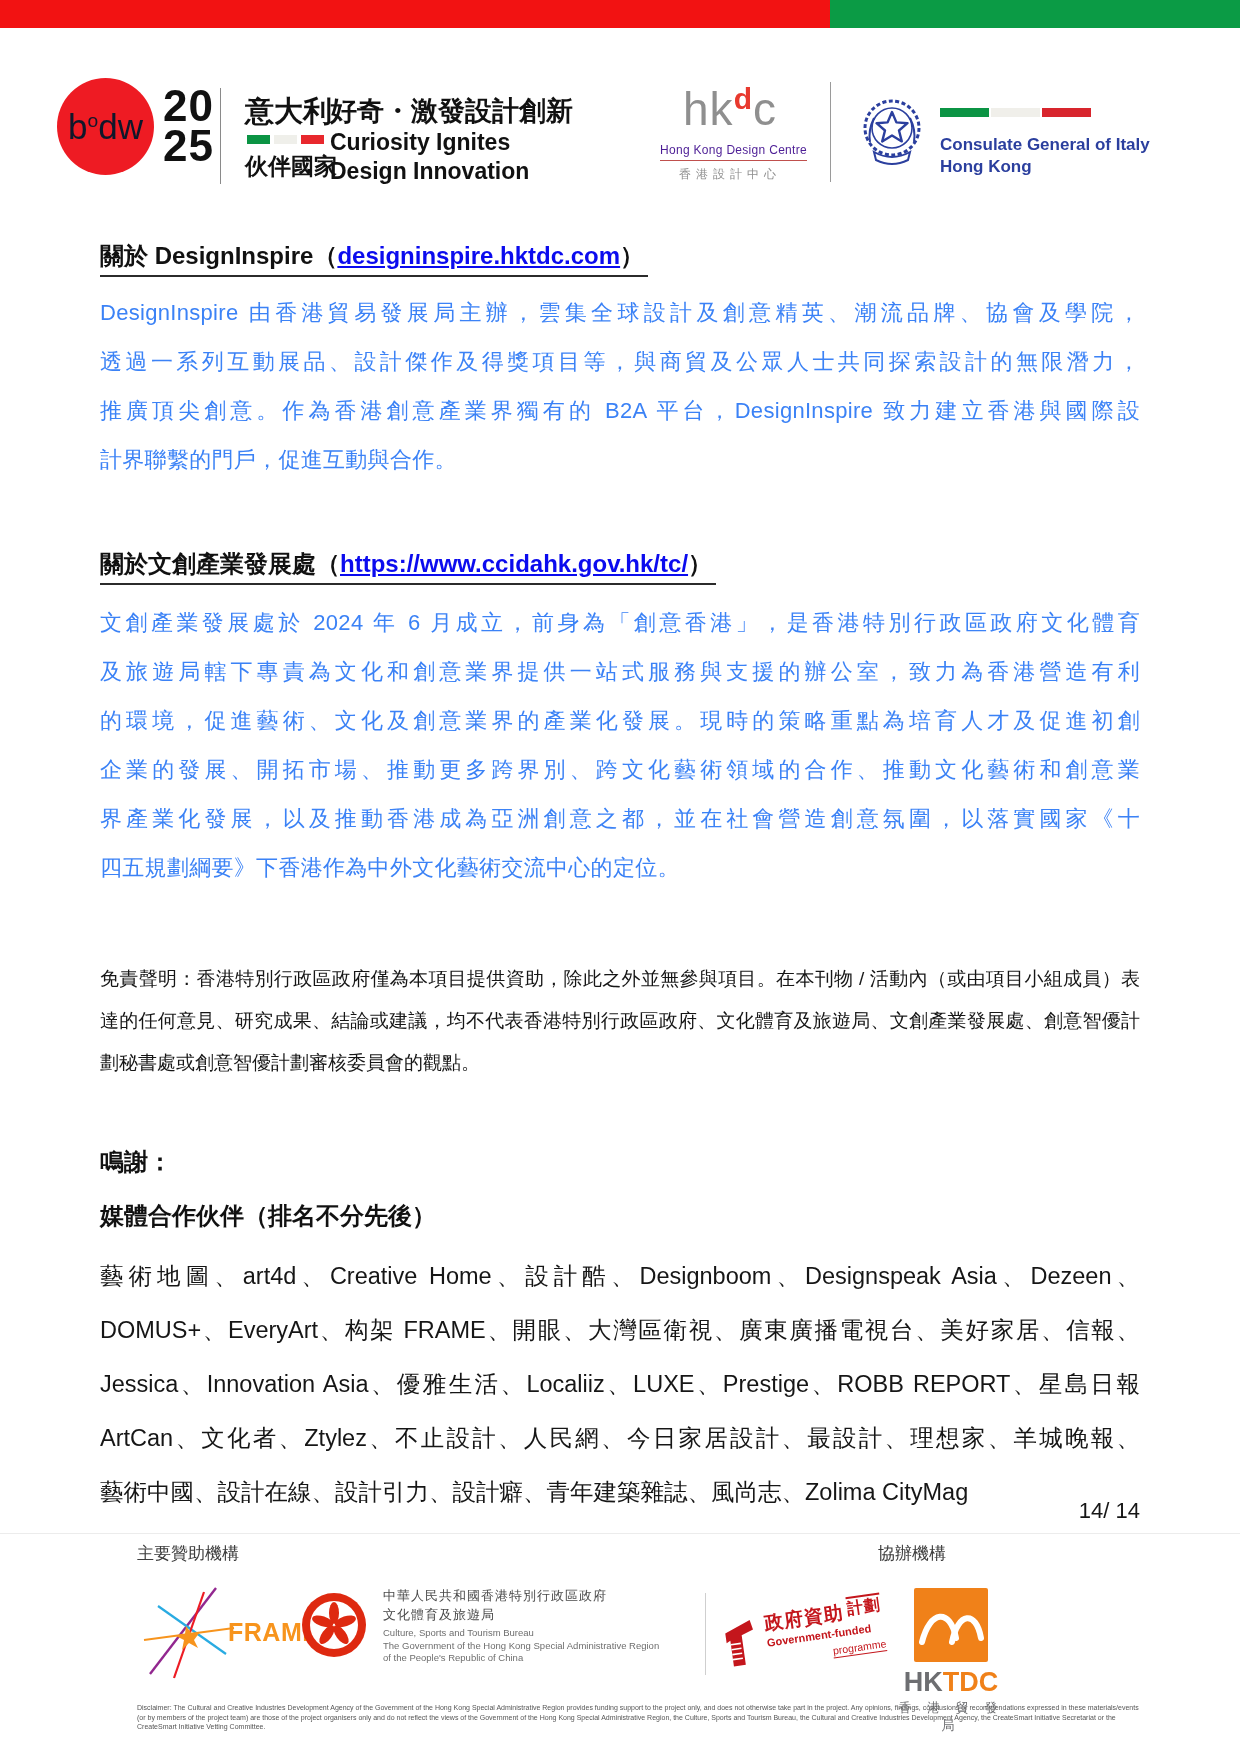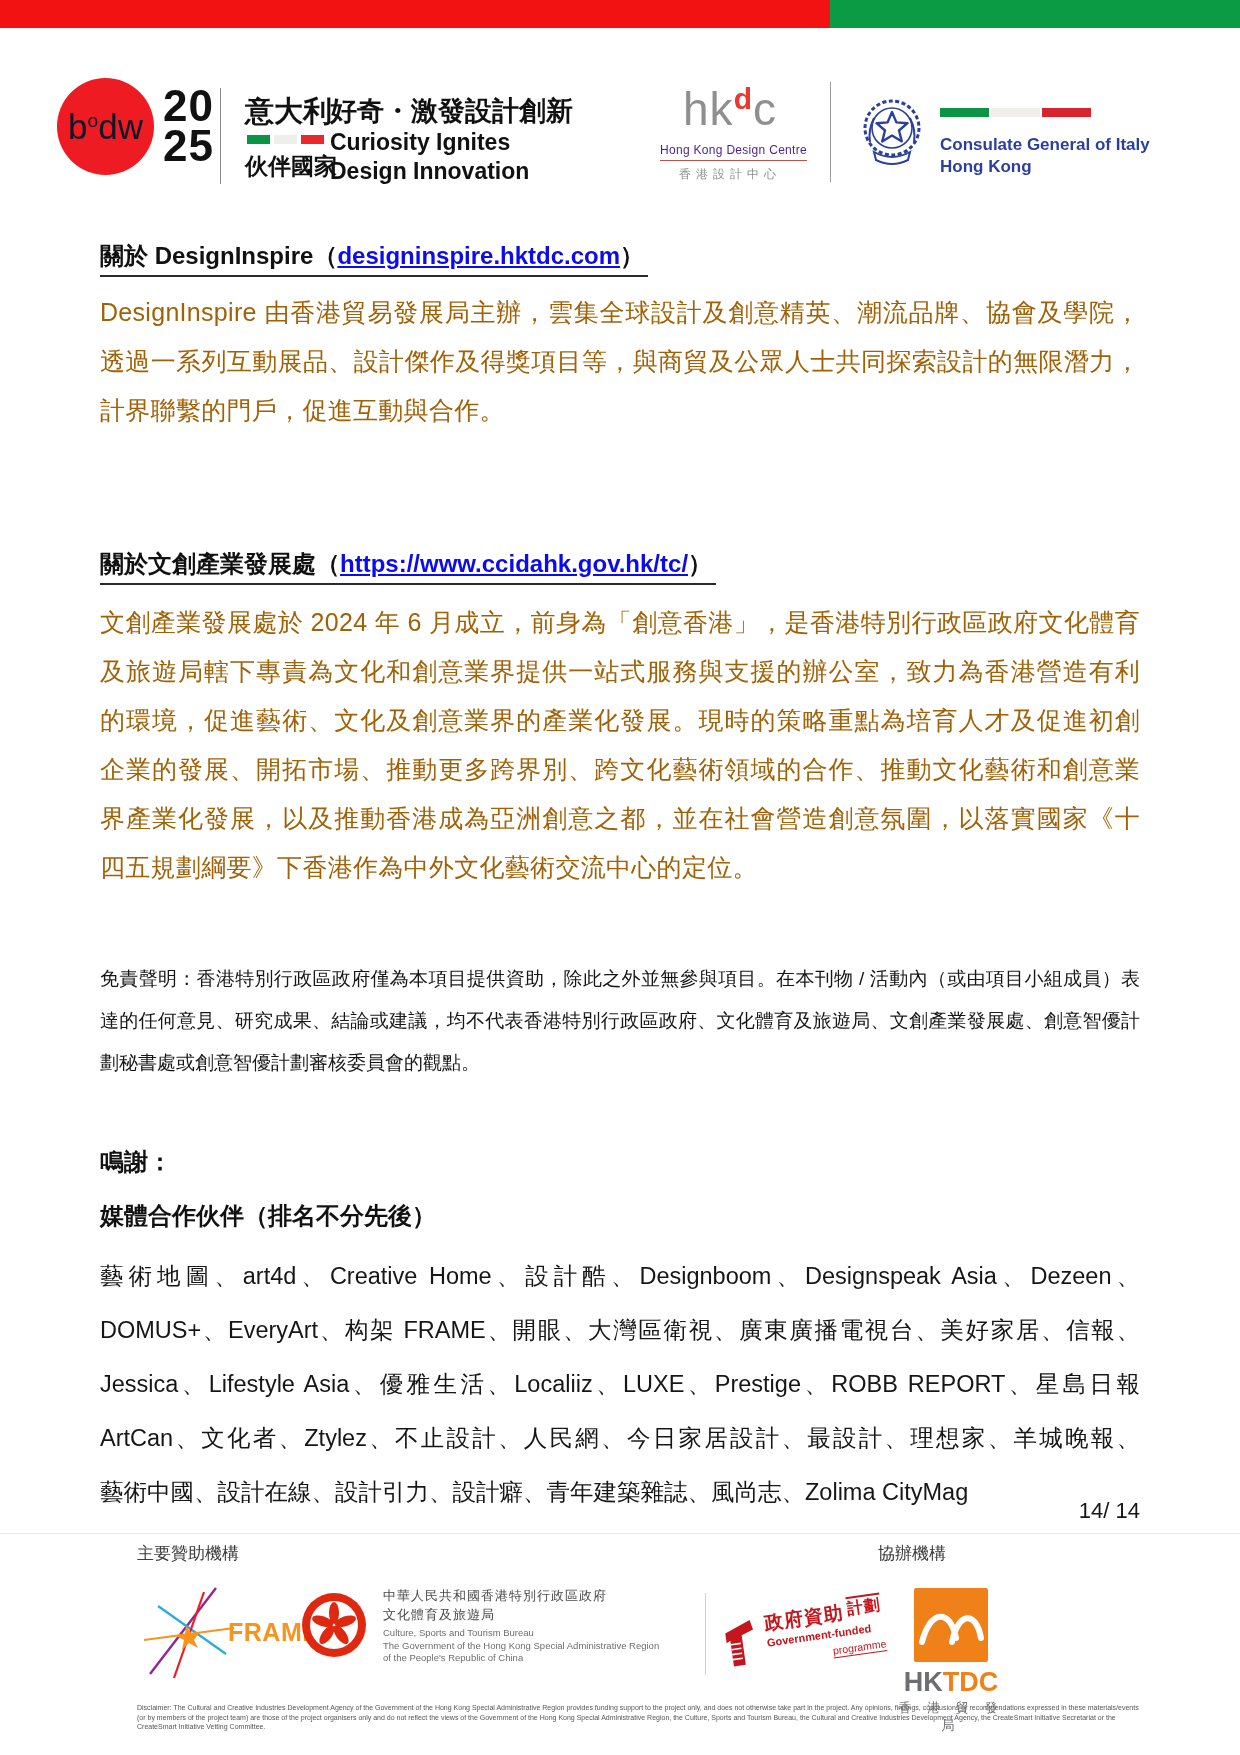--- a/index.html
+++ b/index.html
@@ -40,21 +40,21 @@
   .consulate-flag span { width:49px; height:9px; display:block; }
   .cf-g { background:#0B9444; } .cf-w { background:#F0EFEA; } .cf-r { background:#D8252D; }
   .consulate-name { font-size:17px; font-weight:700; color:#2B3F9E; line-height:22px; }
   .consulate-name.first { margin-top:17px; }
 
   
   .text-col { position:absolute; left:100px; width:1040px; }
   .sec-heading { font-size:24px; font-weight:700; color:#111; }
   .heading-underline { display:inline-block; border-bottom:2px solid #2b2b2b; padding-bottom:3px; padding-right:4px; }
   .doc-link { color:#0b0bee; text-decoration:underline; font-weight:700; cursor:pointer; }
-  .para .line  { line-height:49px; font-size:25px; letter-spacing:0.3px; color:#a16207; }
+  .para .line  { line-height:49px; font-size:22px; letter-spacing:0.3px; color:#3b82f6; }
   .jline { text-align:justify; text-align-last:justify; }
   .disc .line  { line-height:42px; font-size:19px; color:#161616; }
   .bold24 { font-size:24px; font-weight:700; color:#111; }
   .media .line { line-height:54px; font-size:23.5px; color:#161616; }
   .page-num { position:absolute; top:1498px; left:100px; width:1040px; text-align:right; font-size:22px; color:#161616; }
 
   
   .footer-rule { position:absolute; top:1533px; left:0; width:1240px; height:1px; background:#ececec; }
   .sponsor-label { position:absolute; top:1542px; font-size:17px; color:#3d3d3d; }
   .label-main { left:137px; } .label-co { left:878px; }
@@ -138,20 +138,21 @@
   </div>
 
   <div class="text-col" style="top:240px;">
     <h2 class="sec-heading">
       <span class="heading-underline"><span>關於 DesignInspire</span><span>（</span><span class="doc-link">designinspire.hktdc.com</span><span>）</span></span>
     </h2>
   </div>
   <div class="text-col para" style="top:288px;">
     <div class="line jline">DesignInspire 由香港貿易發展局主辦，雲集全球設計及創意精英、潮流品牌、協會及學院，</div>
     <div class="line jline">透過一系列互動展品、設計傑作及得獎項目等，與商貿及公眾人士共同探索設計的無限潛力，</div>
+    <div class="line jline">推廣頂尖創意。作為香港創意產業界獨有的 B2A 平台，DesignInspire 致力建立香港與國際設</div>
     <div class="line">計界聯繫的門戶，促進互動與合作。</div>
   </div>
 
   <div class="text-col" style="top:548px;">
     <h2 class="sec-heading">
       <span class="heading-underline"><span>關於文創產業發展處</span><span>（</span><span class="doc-link">https://www.ccidahk.gov.hk/tc/</span><span>）</span></span>
     </h2>
   </div>
   <div class="text-col para" style="top:598px;">
     <div class="line jline">文創產業發展處於 2024 年 6 月成立，前身為「創意香港」，是香港特別行政區政府文化體育</div>
@@ -166,21 +167,21 @@
     <div class="line jline">免責聲明：香港特別行政區政府僅為本項目提供資助，除此之外並無參與項目。在本刊物 / 活動內（或由項目小組成員）表</div>
     <div class="line jline">達的任何意見、研究成果、結論或建議，均不代表香港特別行政區政府、文化體育及旅遊局、文創產業發展處、創意智優計</div>
     <div class="line">劃秘書處或創意智優計劃審核委員會的觀點。</div>
   </div>
 
   <div class="text-col bold24" style="top:1146px;">鳴謝：</div>
   <div class="text-col bold24" style="top:1200px;">媒體合作伙伴（排名不分先後）</div>
   <div class="text-col media" style="top:1249px;">
     <div class="line jline">藝術地圖、art4d、Creative Home、設計酷、Designboom、Designspeak Asia、Dezeen、</div>
     <div class="line jline">DOMUS+、EveryArt、构架 FRAME、開眼、大灣區衛視、廣東廣播電視台、美好家居、信報、</div>
-    <div class="line jline">Jessica、Lifestyle Asia、優雅生活、Localiiz、LUXE、Prestige、ROBB REPORT、星島日報</div>
+    <div class="line jline">Jessica、Innovation Asia、優雅生活、Localiiz、LUXE、Prestige、ROBB REPORT、星島日報</div>
     <div class="line jline">ArtCan、文化者、Ztylez、不止設計、人民網、今日家居設計、最設計、理想家、羊城晚報、</div>
     <div class="line">藝術中國、設計在線、設計引力、設計癖、青年建築雜誌、風尚志、Zolima CityMag</div>
   </div>
 
   <div class="page-num">14/ 14</div>
 
   <div class="footer-rule"></div>
   <div class="sponsor-label label-main">主要贊助機構</div>
   <div class="sponsor-label label-co">協辦機構</div>
 

